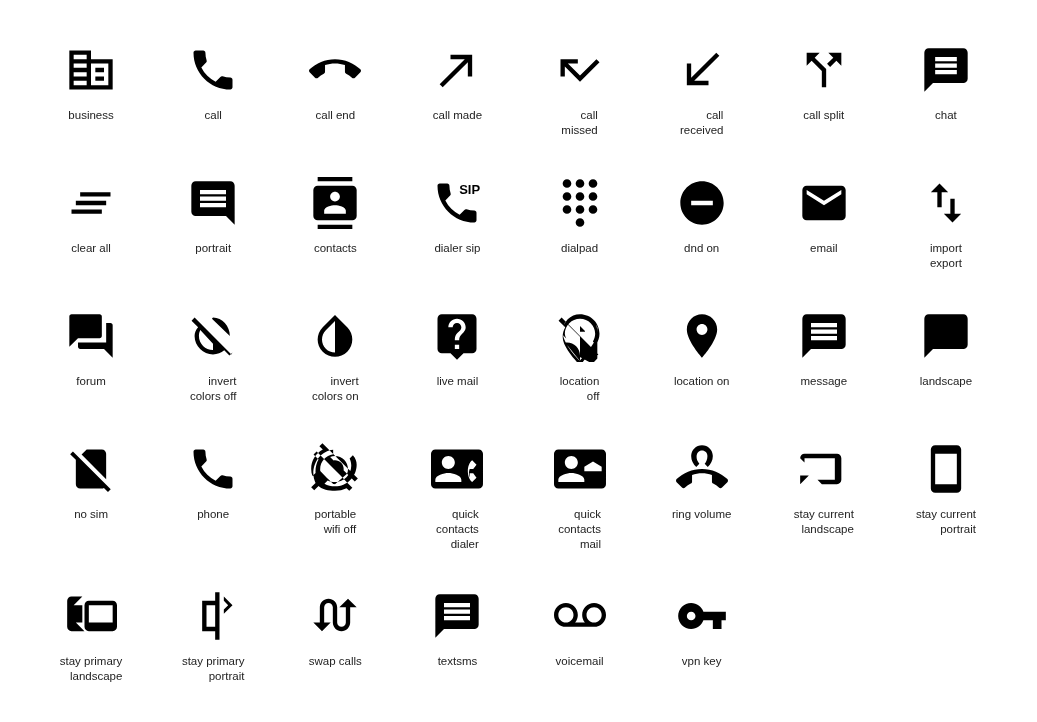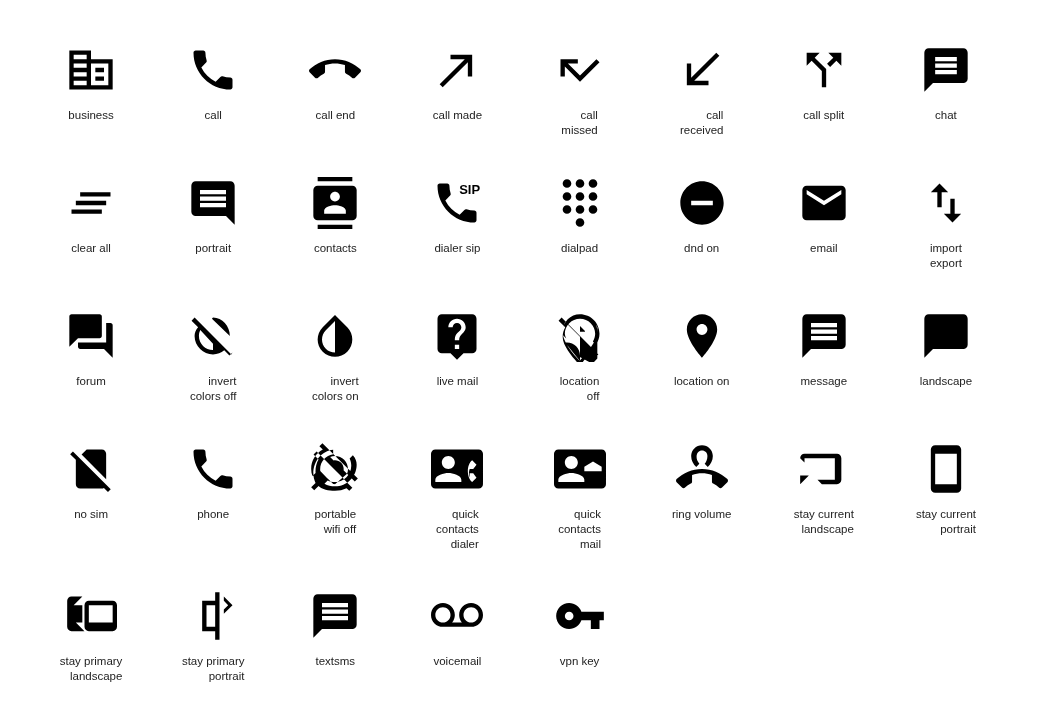--- a/index.html
+++ b/index.html
@@ -348,20 +348,28 @@
 
   <div class="icon-cell">
     <div class="icon-svg">
       <svg viewBox="0 0 24 24" fill="black">
           <path d="M13 23h2V1h-2v4H7v14h6v4zm0-6H9V7h4v10zM17 3v2l2 2-2 2v2l4-4z"></path>
         </svg>
     </div>
     <div class="icon-label">stay primary<br>portrait</div>
   </div>
 
+  <div class="icon-cell">
+    <div class="icon-svg">
+      <svg viewBox="0 0 24 24" fill="black">
+          <path d="M18 4l-4 4h3v7c0 1.1-.9 2-2 2s-2-.9-2-2V8c0-2.21-1.79-4-4-4S5 5.79 5 8v7H2l4 4 4-4H7V8c0-1.1.9-2 2-2s2 .9 2 2v7c0 2.21 1.79 4 4 4s4-1.79 4-4V8h3l-4-4z"></path>
+        </svg>
+    </div>
+    <div class="icon-label">swap calls</div>
+  </div>
 
   <div class="icon-cell">
     <div class="icon-svg">
       <svg viewBox="0 0 24 24" fill="black">
           <path d="M20 2H4c-1.1 0-2 .9-2 2v18l4-4h14c1.1 0 2-.9 2-2V4c0-1.1-.9-2-2-2zm-2 12H6v-2h12v2zm0-3H6V9h12v2zm0-3H6V6h12v2z"></path>
         </svg>
     </div>
     <div class="icon-label">textsms</div>
   </div>
 

